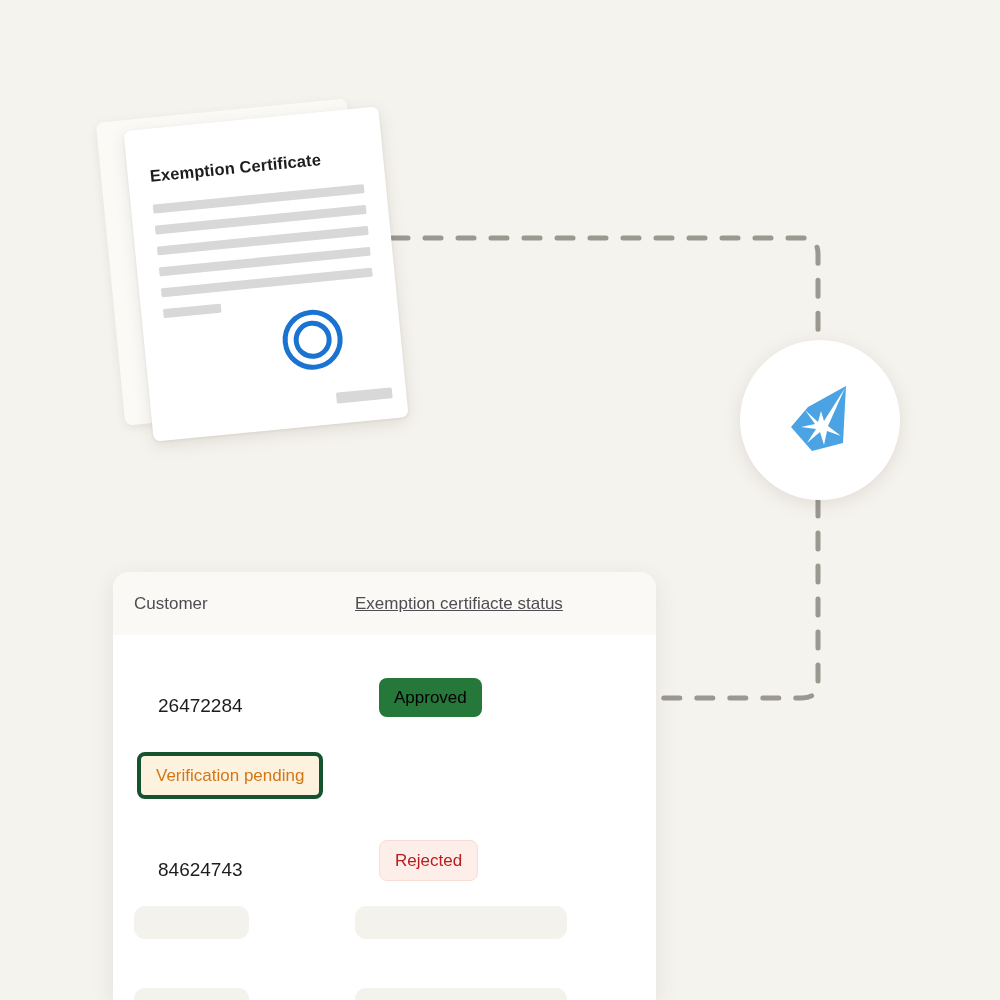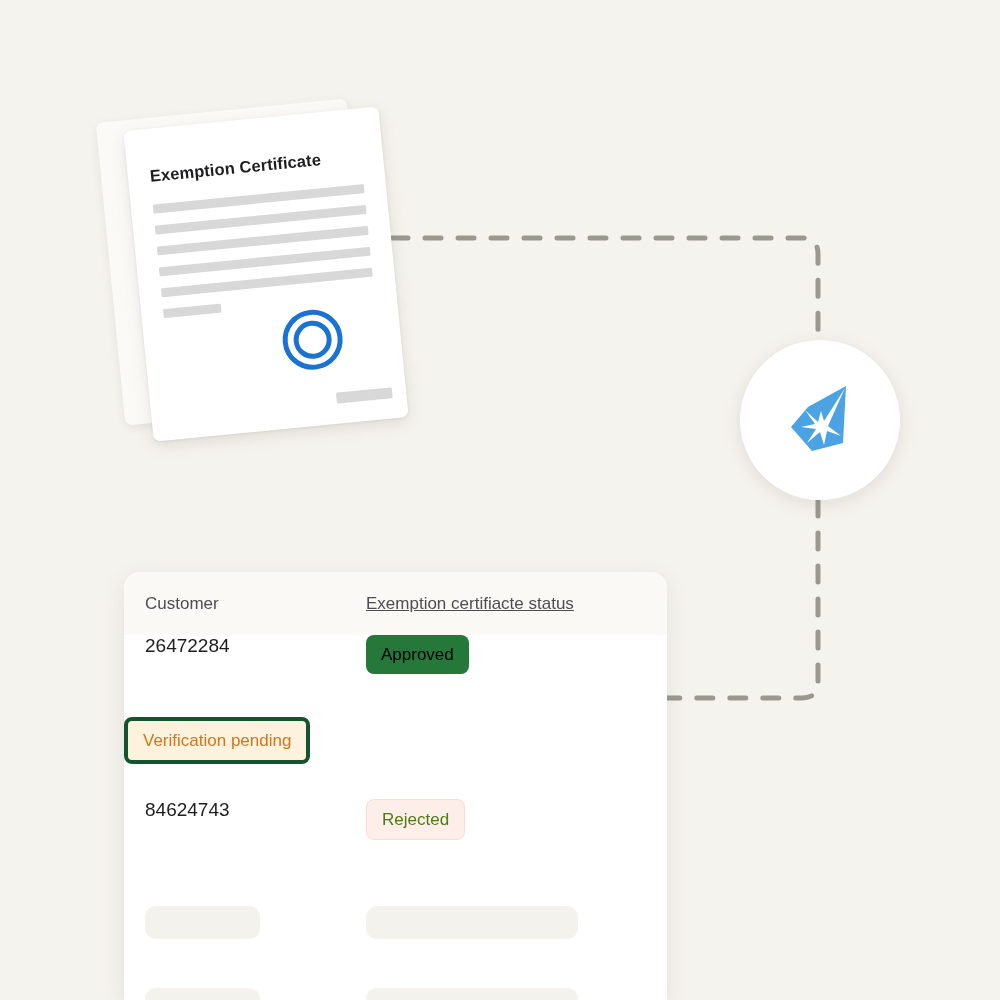--- a/index.html
+++ b/index.html
@@ -129,21 +129,21 @@
     box-shadow: 0 4px 18px rgba(90, 80, 60, 0.13);
     display: flex;
     align-items: center;
     justify-content: center;
   }
   .logo-badge svg { display: block; }
 
   
   .table-card {
     position: absolute;
-    left: 124px;
+    left: 113px;
     top: 572px;
     width: 543px;
     height: 428px;
     background: #ffffff;
     border-top-left-radius: 16px;
     border-top-right-radius: 16px;
     box-shadow: 0 6px 22px rgba(90, 80, 60, 0.11);
     overflow: hidden;
   }
   .table-head {
@@ -157,22 +157,23 @@
   .th {
     font-size: 17px;
     color: #4e4e52;
     white-space: nowrap;
   }
   .col-customer { width: 242px; padding-left: 21px; box-sizing: border-box; }
   .col-status   { flex: 1; text-decoration: underline; }
 
   .table-row {
     display: flex;
-    align-items: flex-start;
+    align-items: flex-end;
     height: 82px;
+    padding-left: 24px;
   }
   .cell-customer {
     width: 242px;
     padding-left: 21px;
     box-sizing: border-box;
     font-size: 19px;
     color: #1d1d1f;
   }
   .cell-status { flex: 1; }
 
@@ -191,21 +192,21 @@
     font-weight: 400;
   }
   .badge-pending {
     background: #fdf2dd;
     color: #d2761a;
     border: 4px solid #14532d;
     font-weight: 500;
   }
   .badge-rejected {
     background: #fdeeea;
-    color: #4d7c0f;
+    color: #b91c1c;
     border: 1px solid #f8ddd5;
     font-weight: 500;
   }
 
   .skeleton-row {
     display: flex;
     align-items: center;
     height: 82px;
   }
   .sk-customer { width: 242px; padding-left: 21px; box-sizing: border-box; }

